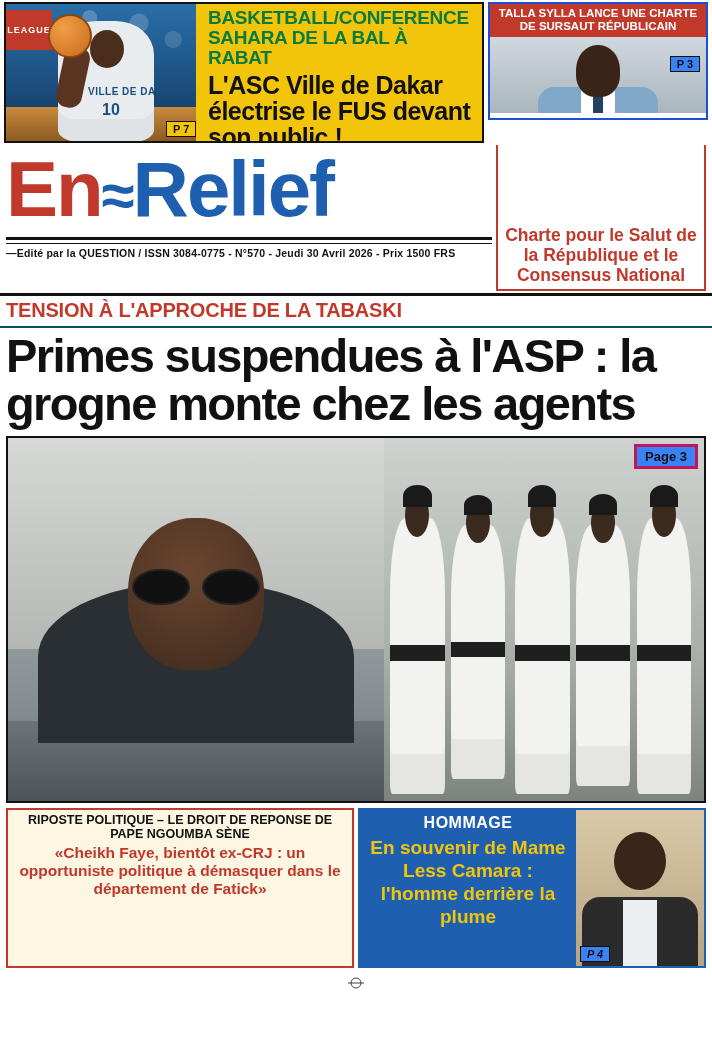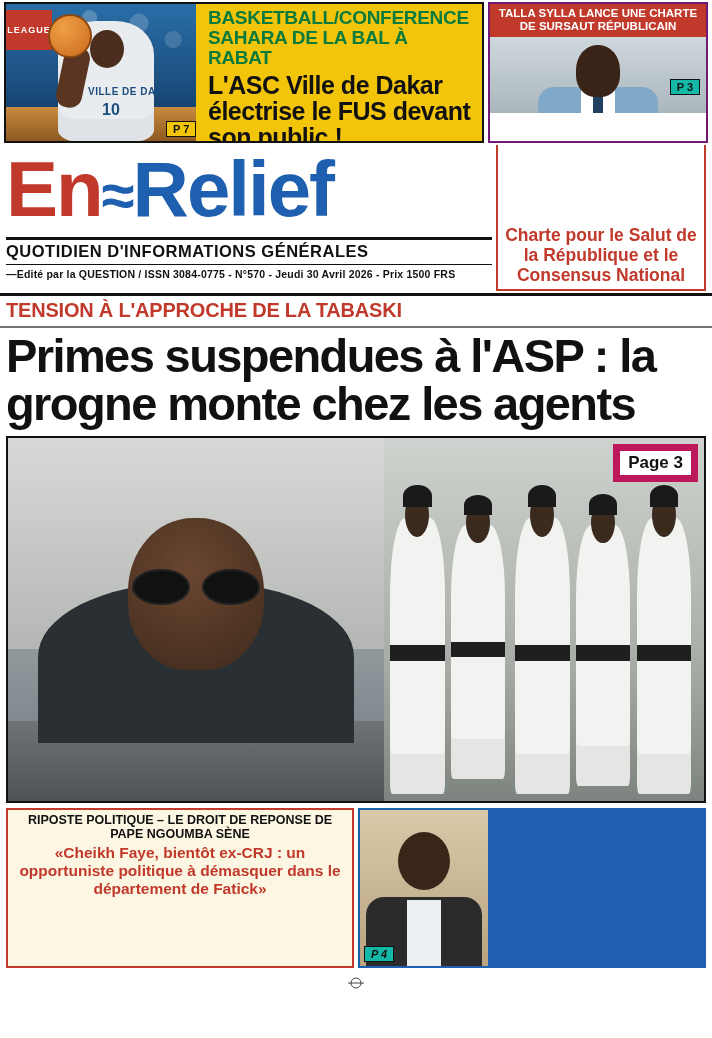--- a/index.html
+++ b/index.html
@@ -102,34 +102,34 @@
   .bball-head {
     margin-top: 4px;
     color: #111;
     font-weight: bold;
     font-size: 25px;
     line-height: 26px;
     letter-spacing: -0.5px;
   }
   .page-flag {
     position: absolute;
-    background: #14b8a6;
+    background: #3b82f6;
     border: 1px solid #111;
     color: #111;
     font-weight: bold;
     font-size: 11px;
     padding: 1px 6px;
   }
   .flag-p7 { left: 160px; bottom: 4px; background:#f3c50a; }
 
   .top-right {
     position: relative;
     flex: 1 1 auto;
-    height: 141px;
-    border: 2px solid #701a75;
+    height: 118px;
+    border: 2px solid #1d4ed8;
     background: #ffffff;
     overflow: hidden;
   }
   .tr-kicker {
     background: #c0392b;
     color: #fff;
     font-weight: bold;
     font-size: 11.5px;
     line-height: 13px;
     text-align: center;
@@ -205,21 +205,21 @@
   }
   .masthead-right .blurb {
     color: #c0392b; font-weight: bold; font-size: 17.5px; line-height: 20px;
     text-align: center; padding-bottom: 4px;
   }
 
   
   .lead-kicker-bar {
     width: 712px;
     border-top: 3px solid #111;
-    border-bottom: 2px solid #737373;
+    border-bottom: 2px solid #0c4a6e;
     padding: 3px 6px 4px 6px;
   }
   .lead-kicker {
     color: #c0392b;
     font-weight: bold;
     font-size: 20px;
     letter-spacing: -0.2px;
   }
   .lead-head {
     padding: 4px 2px 2px 6px;
@@ -299,22 +299,22 @@
     position:absolute; left:0; right:0; top:46%; height:6%;
     background:#1f1f1f;
   }
   .g1 { left: 2%; }
   .g2 { left: 21%; bottom: 6%; height: 70%; }
   .g3 { left: 41%; }
   .g4 { left: 60%; bottom: 4%; height: 72%; }
   .g5 { left: 79%; }
   .flag-page3 {
     position: absolute; right: 6px; top: 6px;
-    background: #ffffff; border: 7px solid #be185d;
-    font-size: 17px; font-weight: bold; padding: 2px 8px; color:#111;
+    background: #3b82f6; border: 3px solid #be185d;
+    font-size: 13px; font-weight: bold; padding: 2px 8px; color:#111;
   }
 
   
   .bottom-row {
     display: flex;
     gap: 4px;
     margin: 5px 6px 0 6px;
     width: 700px;
     height: 160px;
   }
@@ -460,21 +460,20 @@
       <div class="page-flag flag-p3-top">P 3</div>
     </div>
   </div>
 
   <div class="masthead">
     <div class="masthead-inner">
       <div class="logo">
         <span class="en">En</span><span class="eq">≈</span><span class="relief">Relief</span>
       </div>
       <div class="rule-thick"></div>
-      <div class="subtitle">QUOTIDIEN D'INFORMATIONS GÉNÉRALES</div>
       <div class="rule-thin"></div>
       <div class="imprint">—Edité par la QUESTION / ISSN 3084-0775 - N°570 - Jeudi 30 Avril 2026 - Prix 1500 FRS</div>
     </div>
     <div class="masthead-right">
       <div class="blurb">Charte pour le Salut de la République et le Consensus National</div>
     </div>
   </div>
 
   <div class="lead-kicker-bar">
     <div class="lead-kicker">TENSION À L'APPROCHE DE LA TABASKI</div>
@@ -523,20 +522,24 @@
   <div class="bottom-row">
 
     <div class="bottom-left">
       <div class="bl-text">
         <div class="bl-kicker">RIPOSTE POLITIQUE – LE DROIT DE REPONSE DE PAPE NGOUMBA SÈNE</div>
         <div class="bl-head">«Cheikh Faye, bientôt ex-CRJ : un opportuniste politique à démasquer dans le département de Fatick»</div>
       </div>
     </div>
 
     <div class="bottom-right">
+      <div class="br-text">
+        <div class="br-kicker">HOMMAGE</div>
+        <div class="br-head">En souvenir de Mame Less Camara : l'homme derrière la plume</div>
+      </div>
       <div class="br-photo">
         <div class="b"></div>
         <div class="s"></div>
         <div class="h"></div>
         <div class="page-flag flag-p4">P 4</div>
       </div>
     </div>
   </div>
 
   <div class="footer-mark">

